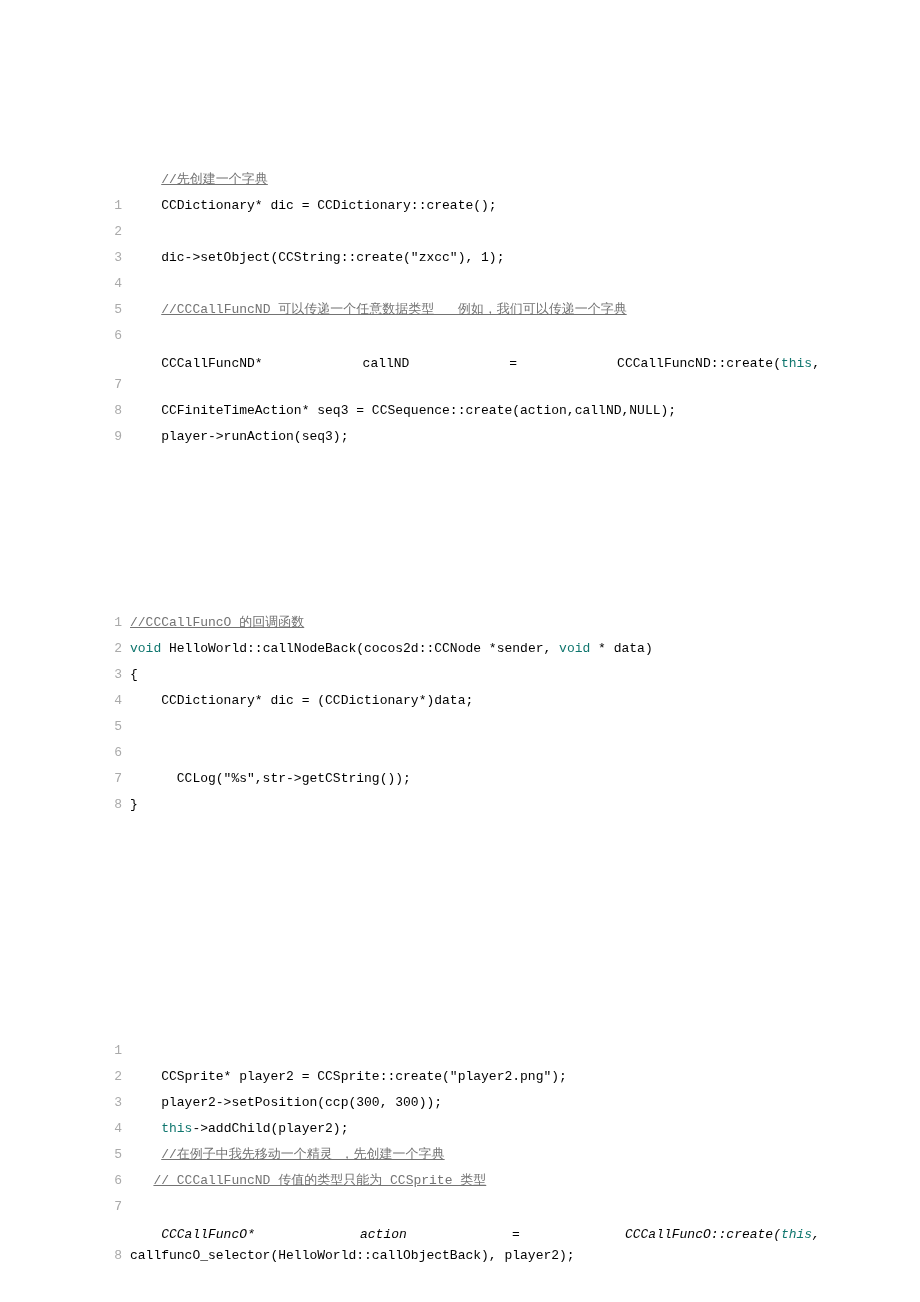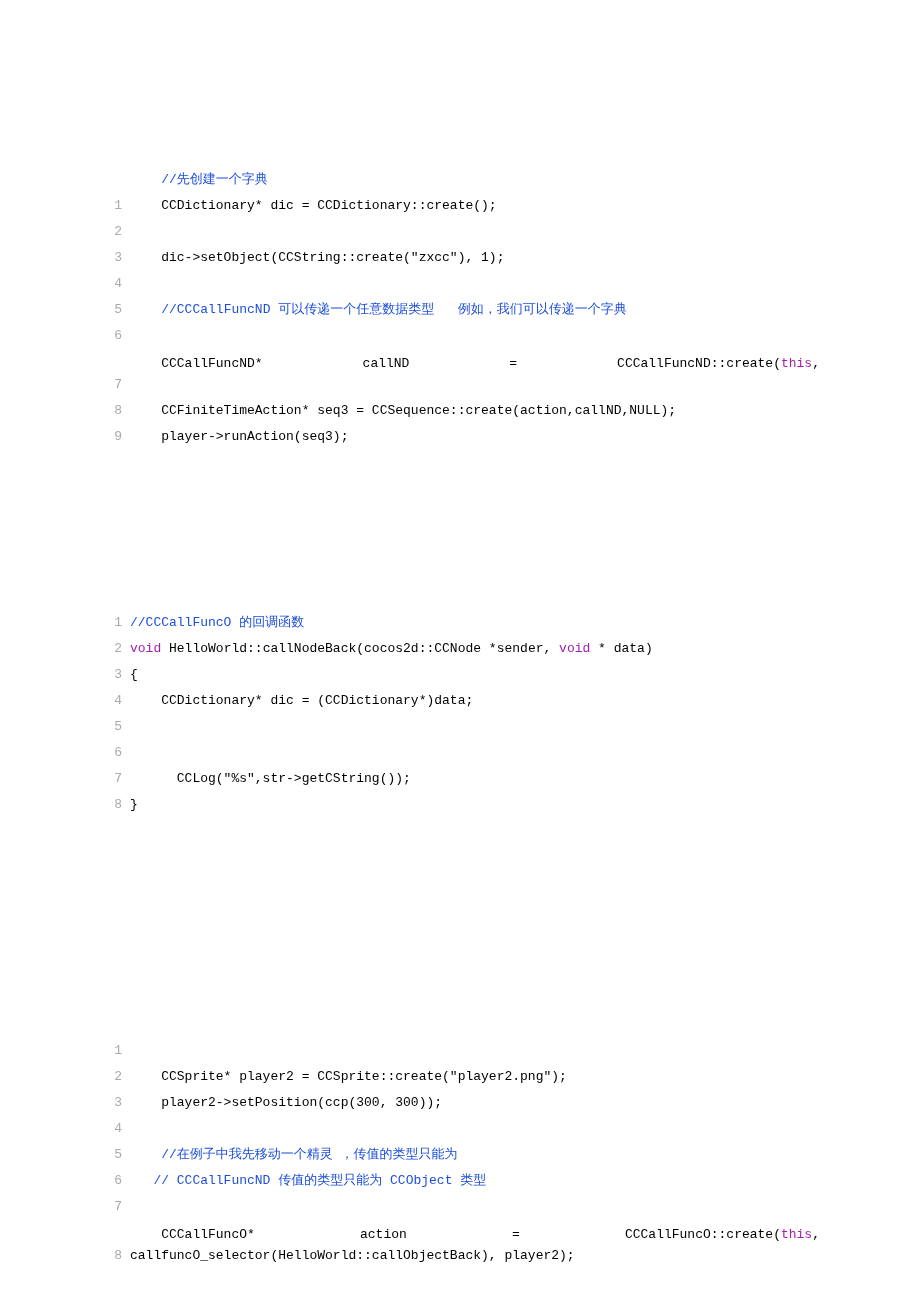--- a/index.html
+++ b/index.html
@@ -32,24 +32,25 @@
     color: #aaa;
     flex-shrink: 0;
     padding-right: 8px;
     user-select: none;
   }
   .code {
     white-space: pre;
     flex: 1;
   }
   .comment {
-    color: #1d4ed8;
+    color: #737373;
+    text-decoration: underline;
   }
   .keyword {
-    color: #a21caf;
+    color: #0f766e;
   }
   .wrap-row .code {
     display: flex;
     justify-content: space-between;
   }
   .seg {
     white-space: pre;
     margin-top: 28px;
   }
 </style>
@@ -151,32 +152,33 @@
         <div class="row">
           <span class="ln">2</span>
           <span class="code">    CCSprite* player2 = CCSprite::create("player2.png");</span>
         </div>
         <div class="row">
           <span class="ln">3</span>
           <span class="code">    player2-&gt;setPosition(ccp(300, 300));</span>
         </div>
         <div class="row">
           <span class="ln">4</span>
+          <span class="code">    <span class="keyword">this</span>-&gt;addChild(player2);</span>
         </div>
         <div class="row">
           <span class="ln">5</span>
-          <span class="code">    <span class="comment">//在例子中我先移动一个精灵 ，传值的类型只能为</span></span>
+          <span class="code">    <span class="comment">//在例子中我先移动一个精灵 ，先创建一个字典</span></span>
         </div>
         <div class="row">
           <span class="ln">6</span>
-          <span class="code">   <span class="comment">// CCCallFuncND 传值的类型只能为 CCObject 类型</span></span>
+          <span class="code">   <span class="comment">// CCCallFuncND 传值的类型只能为 CCSprite 类型</span></span>
         </div>
         <div class="row wrap-row">
           <span class="ln">7</span>
-          <span class="code" style="white-space: normal;">
+          <span class="code" style="white-space: normal; font-style: italic;">
             <span class="seg">    CCCallFuncO*</span>
             <span class="seg">action</span>
             <span class="seg">=</span>
             <span class="seg">CCCallFuncO::create(<span class="keyword">this</span>,</span>
           </span>
         </div>
         <div class="row">
           <span class="ln">8</span>
           <span class="code">callfuncO_selector(HelloWorld::callObjectBack), player2);</span>
         </div>

